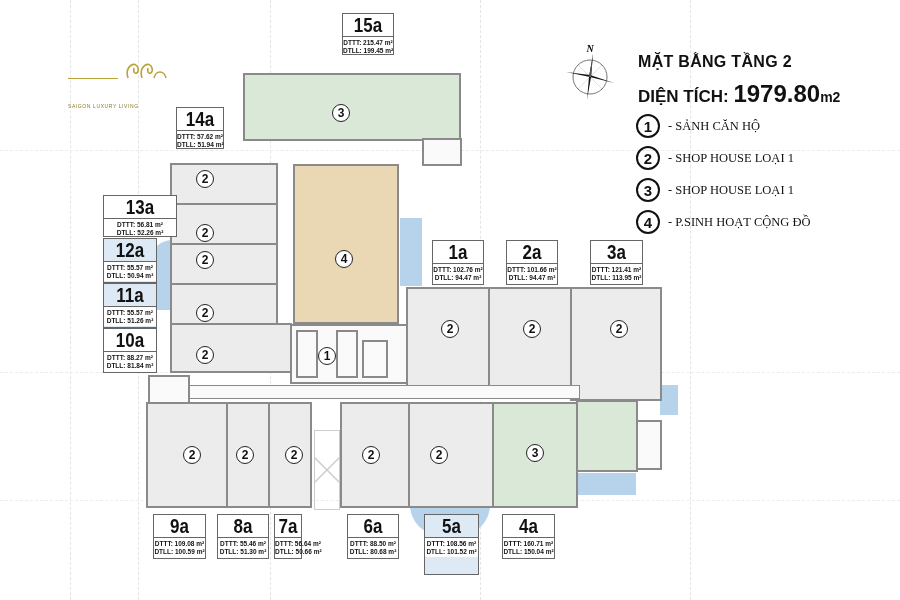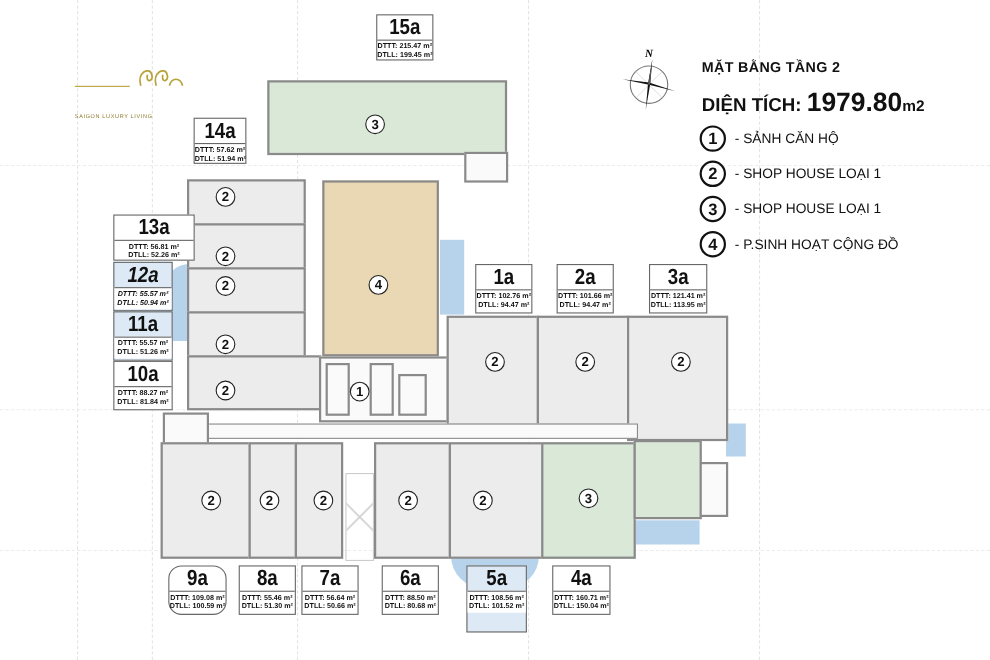--- a/index.html
+++ b/index.html
@@ -8,28 +8,28 @@
   .grid-line-h{position:absolute;left:0;right:0;height:0;border-top:1px dashed #ececec;}
   
   .logo{position:absolute;left:58px;top:58px;width:130px;height:52px;}
   .logo .mark{position:absolute;left:52px;top:0;width:60px;height:22px;}
   .logo .line{position:absolute;left:10px;top:20px;width:50px;height:1px;background:#b9a23a;}
   .logo .brand{position:absolute;left:6px;top:18px;font-family:"Liberation Serif",serif;font-size:25px;letter-spacing:1px;color:#a68e2a;font-weight:bold;}
   .logo .tag{position:absolute;left:10px;top:45px;font-size:5px;letter-spacing:0.6px;color:#8c7a2a;}
   
   .compass{position:absolute;left:560px;top:44px;width:60px;height:60px;}
   
-  .title{position:absolute;left:638px;top:53px;font-size:13px;font-weight:bold;letter-spacing:0.3px;}
+  .title{position:absolute;left:638px;top:53px;font-size:16px;font-weight:bold;letter-spacing:0.3px;}
   .subtitle{position:absolute;left:638px;top:80px;font-size:17px;font-weight:bold;}
   .subtitle .num{font-size:24px;}
   
   .legend{position:absolute;left:636px;top:110px;}
   .legend-item{display:flex;align-items:center;height:32px;}
   .legend-badge{width:20px;height:20px;border:2px solid #111;border-radius:50%;display:flex;align-items:center;justify-content:center;font-weight:bold;font-size:15px;}
-  .legend-label{margin-left:8px;font-size:12.5px;white-space:nowrap;}
+  .legend-label{margin-left:8px;font-size:12.5px;white-space:nowrap;font-family:Liberation Serif, serif;}
   
   .plan{position:absolute;left:0;top:0;width:900px;height:600px;}
   .room{position:absolute;border:2px solid #8a8a8a;box-sizing:border-box;}
   .room.grey{background:#ececec;}
   .room.green{background:#d9e8d7;}
   .room.tan{background:#ead7b3;}
   .room.white{background:#fafafa;}
   .water{position:absolute;background:#b7d3ec;}
   .circle{position:absolute;width:18px;height:18px;border:1.6px solid #222;border-radius:50%;background:#fff;box-sizing:border-box;display:flex;align-items:center;justify-content:center;font-size:12px;font-weight:bold;}
   .fixture{position:absolute;border:1px solid #b4b4b4;}
@@ -178,21 +178,21 @@
       <div>DTLL: 51.94 m²</div>
     </div>
 </div>
 <div class="unit" style="left:103px;top:195px;width:74px;height:42px;">
   <div class="name">13a</div>
   <div class="areas">
       <div>DTTT: 56.81 m²</div>
       <div>DTLL: 52.26 m²</div>
     </div>
 </div>
-<div class="unit blue" style="left:103px;top:238px;width:54px;height:45px;font-style:italic;">
+<div class="unit blue" style="left:103px;top:238px;width:54px;height:45px;">
   <div class="name">12a</div>
   <div class="areas">
       <div>DTTT: 55.57 m²</div>
       <div>DTLL: 50.94 m²</div>
     </div>
 </div>
 <div class="unit blue" style="left:103px;top:283px;width:54px;height:45px;">
   <div class="name">11a</div>
   <div class="areas">
       <div>DTTT: 55.57 m²</div>
@@ -220,35 +220,35 @@
       <div>DTLL: 94.47 m²</div>
     </div>
 </div>
 <div class="unit" style="left:590px;top:240px;width:53px;height:45px;">
   <div class="name">3a</div>
   <div class="areas">
       <div>DTTT: 121.41 m²</div>
       <div>DTLL: 113.95 m²</div>
     </div>
 </div>
-<div class="unit" style="left:153px;top:514px;width:53px;height:45px;border-radius:12px;">
+<div class="unit" style="left:153px;top:514px;width:53px;height:45px;">
   <div class="name">9a</div>
   <div class="areas">
       <div>DTTT: 109.08 m²</div>
       <div>DTLL: 100.59 m²</div>
     </div>
 </div>
 <div class="unit" style="left:217px;top:514px;width:52px;height:45px;">
   <div class="name">8a</div>
   <div class="areas">
       <div>DTTT: 55.46 m²</div>
       <div>DTLL: 51.30 m²</div>
     </div>
 </div>
-<div class="unit" style="left:274px;top:514px;width:52px;height:45px;">
+<div class="unit" style="left:274px;top:514px;width:28px;height:45px;">
   <div class="name">7a</div>
   <div class="areas">
       <div>DTTT: 56.64 m²</div>
       <div>DTLL: 50.66 m²</div>
     </div>
 </div>
 <div class="unit" style="left:347px;top:514px;width:52px;height:45px;">
   <div class="name">6a</div>
   <div class="areas">
       <div>DTTT: 88.50 m²</div>

